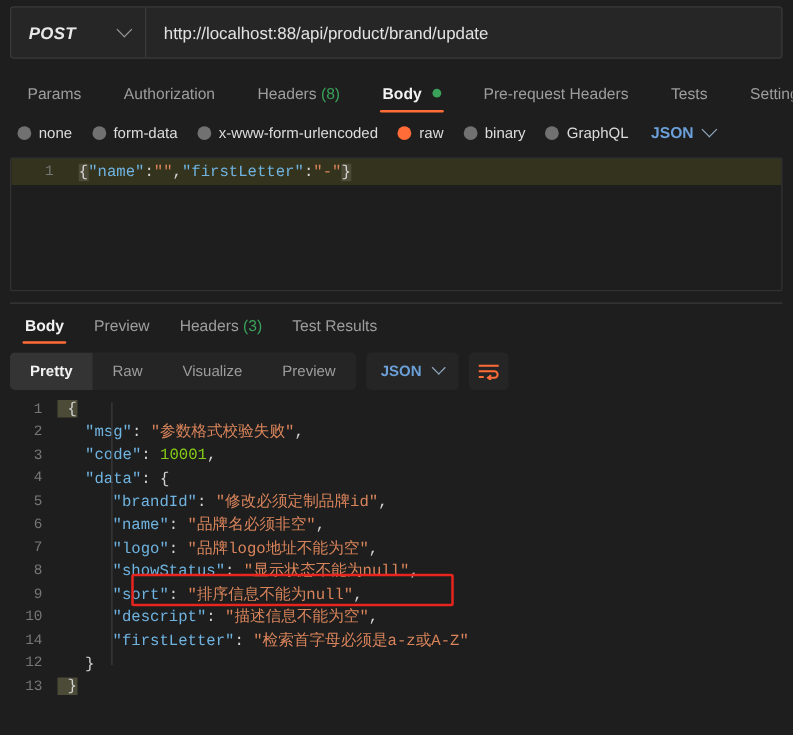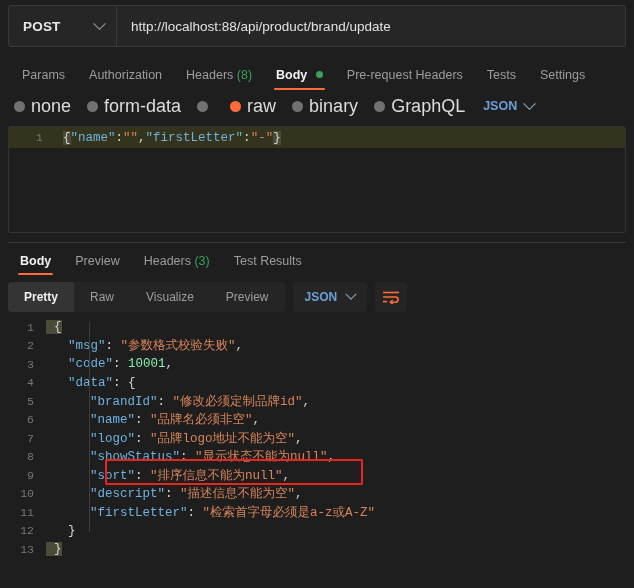--- a/index.html
+++ b/index.html
@@ -36,20 +36,21 @@
     width: 108px;
     padding: 0 12px 0 14px;
     border-right: 1px solid #3a3a3a;
     cursor: pointer;
   }
   .method-label {
     font-size: 13.5px;
     font-weight: bold;
     color: #e8e8e8;
     letter-spacing: .2px;
+    font-style: italic;
   }
   .chev {
     width: 9px; height: 9px;
     border-right: 1.4px solid #9a9a9a;
     border-bottom: 1.4px solid #9a9a9a;
     transform: rotate(45deg) translate(-2px,-2px);
   }
   .url-input {
     flex: 1;
     display: flex;
@@ -59,21 +60,21 @@
     color: #e2e2e2;
     cursor: text;
     overflow: hidden;
     white-space: nowrap;
   }
 
   
   .req-tabs {
     display: flex;
     align-items: flex-end;
-    gap: 0;
+    gap: 10px;
     height: 34px;
     margin: 9px 0 0 0;
     padding: 0 10px;
   }
   .rtab {
     position: relative;
     padding: 0 12px 9px 12px;
     font-size: 12.5px;
     color: #9d9d9d;
     cursor: pointer;
@@ -104,21 +105,21 @@
     display: flex;
     align-items: center;
     height: 28px;
     padding: 0 14px;
     margin-top: 2px;
   }
   .radio-opt {
     display: flex;
     align-items: center;
     margin-right: 16px;
-    font-size: 18px;
+    font-size: 12px;
     color: #dcdcdc;
     cursor: pointer;
     white-space: nowrap;
   }
   .radio-opt .rdot {
     width: 11px; height: 11px;
     border-radius: 50%;
     background: #717171;
     margin-right: 6px;
     flex: none;
@@ -163,21 +164,21 @@
     font-size: 11.5px;
     user-select: none;
   }
   .req-editor .active-line { background: #33331e; }
   .req-editor .code-text { padding-left: 8px; }
 
   
   .t-punc  { color: #d4d4d4; }
   .t-key   { color: #6fb3e0; }
   .t-str   { color: #d9845b; }
-  .t-num   { color: #86efac; }
+  .t-num   { color: #84cc16; }
   .t-brace { color: #d4d4d4; background: #4b4b38; }
 
   
   .resp-sep {
     margin: 9px 8px 0 8px;
     height: 1px;
     background: #3a3a3a;
   }
   .resp-tabs {
     display: flex;
@@ -315,20 +316,21 @@
     <div class="radio-opt">
       <span class="rdot"></span>
       <span>none</span>
     </div>
     <div class="radio-opt">
       <span class="rdot"></span>
       <span>form-data</span>
     </div>
     <div class="radio-opt">
       <span class="rdot"></span>
+      <span>x-www-form-urlencoded</span>
     </div>
     <div class="radio-opt sel">
       <span class="rdot"></span>
       <span>raw</span>
     </div>
     <div class="radio-opt">
       <span class="rdot"></span>
       <span>binary</span>
     </div>
     <div class="radio-opt">
@@ -442,21 +444,21 @@
       <span class="ln">9</span>
       <span class="ind2"><span class="t-key">"sort"</span><span class="t-punc">:</span> <span class="t-str">"排序信息不能为null"</span><span class="t-punc">,</span></span>
     </div>
 
     <div class="code-line">
       <span class="ln">10</span>
       <span class="ind2"><span class="t-key">"descript"</span><span class="t-punc">:</span> <span class="t-str">"描述信息不能为空"</span><span class="t-punc">,</span></span>
     </div>
 
     <div class="code-line">
-      <span class="ln">11</span>
+      <span class="ln">14</span>
       <span class="ind2"><span class="t-key">"firstLetter"</span><span class="t-punc">:</span> <span class="t-str">"检索首字母必须是a-z或A-Z"</span></span>
     </div>
 
     <div class="code-line">
       <span class="ln">12</span>
       <span class="ind1 t-punc">}</span>
     </div>
 
     <div class="code-line">
       <span class="ln">13</span>

